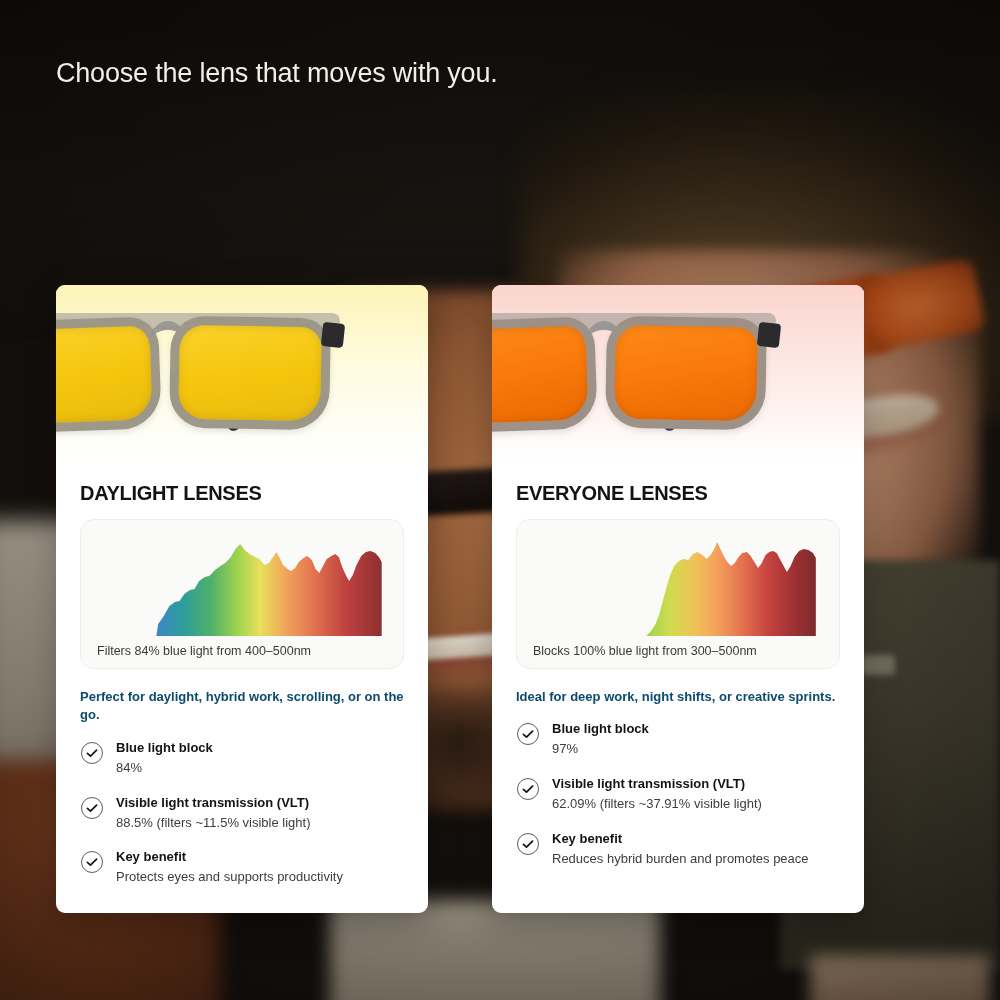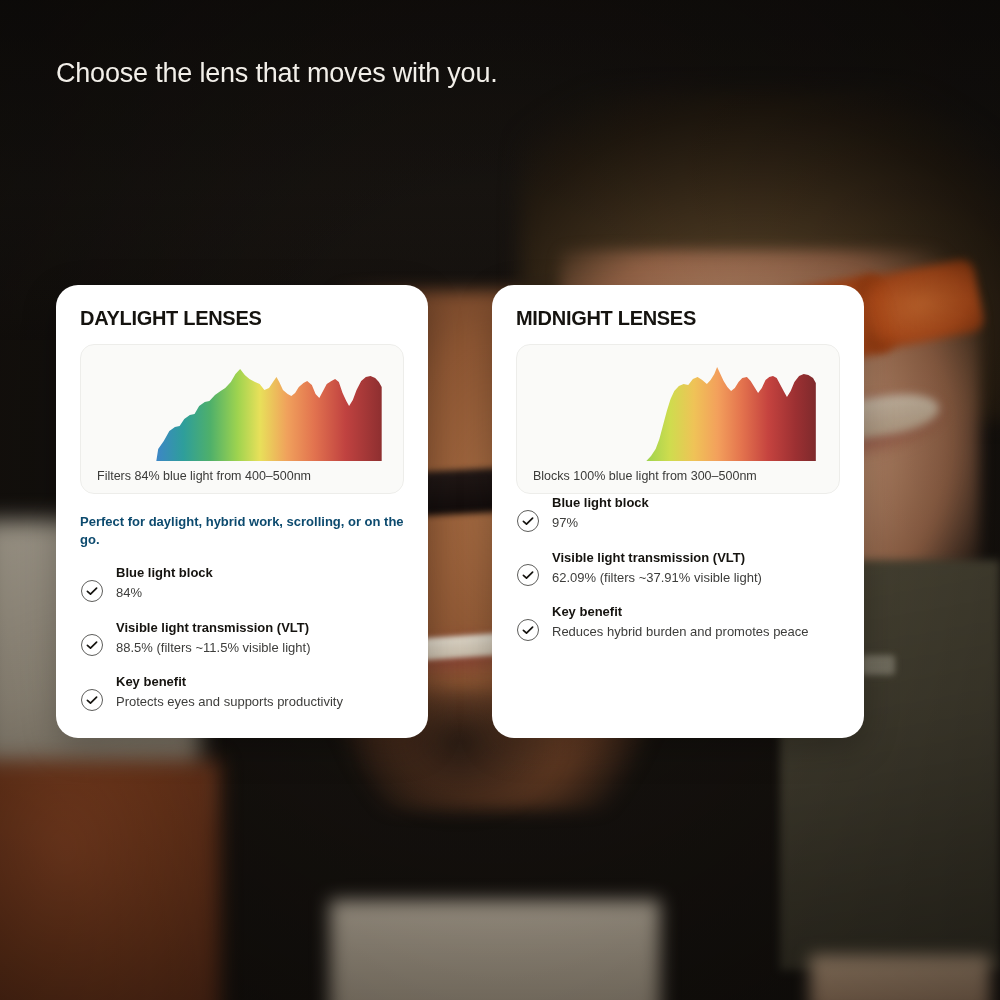--- a/index.html
+++ b/index.html
@@ -126,23 +126,23 @@
     letter-spacing:-0.8px;
   }
   .subhead {
     color:#f2efe9; font-weight:400; font-size:27px; letter-spacing:-0.2px;
     margin-top:3px;
   }
 
   
   #cards { position:absolute; z-index:5; left:56px; top:285px; width:888px; display:flex; gap:64px; }
   .card {
-    width:372px; background:#fff; border-radius:22px; overflow:hidden;
+    width:372px; background:#fff; border-radius:9px; overflow:hidden;
     box-shadow:0 10px 34px rgba(0,0,0,.26);
-    display:flex; flex-direction:row;
+    display:flex; flex-direction:column;
   }
 
   .hero { height:175px; position:relative; overflow:hidden; }
   .hero.daylight { background:linear-gradient(180deg,#fdf4b8 0%,#fefbdf 45%,#ffffff 100%); }
   .hero.midnight { background:linear-gradient(180deg,#fbd5cd 0%,#fde8e3 45%,#ffffff 100%); }
 
   
   .glasses { position:absolute; left:-56px; top:22px; width:430px; height:140px; }
   .lens {
     position:absolute; width:160px; height:112px; border-radius:34px 30px 40px 36px;
@@ -184,21 +184,21 @@
     padding:12px 12px 10px 12px;
   }
   .spec-chart { width:100%; height:104px; display:block; }
   .spec-caption { font-size:12.5px; color:#3a3a38; margin-top:8px; padding-left:4px; }
 
   .card-desc {
     font-size:13px; font-weight:700; color:#0c4a6e; line-height:1.42;
     margin-top:19px; margin-bottom:14px;
   }
 
-  .feat { display:flex; align-items:flex-end; gap:12px; margin-bottom:16px; }
+  .feat { display:flex; align-items:flex-start; gap:12px; margin-bottom:16px; }
   .feat:last-child { margin-bottom:0; }
   .check { flex:0 0 auto; width:24px; height:24px; margin-top:2px; }
   .feat-txt { padding-top:1px; }
   .feat-label { font-size:13px; font-weight:700; color:#15130f; line-height:1.3; }
   .feat-value { font-size:13px; font-weight:400; color:#3d3d3b; line-height:1.45; margin-top:2px; }
 </style>
 </head>
 <body>
 
 <div id="bg">
@@ -310,21 +310,21 @@
       <div class="glasses">
         <div class="browbar"></div>
         <div class="lens l"></div>
         <div class="bridge"></div>
         <div class="temple"></div>
         <div class="lens r"></div>
         <div class="hinge"></div>
       </div>
     </div>
     <div class="card-body">
-      <div class="card-title">MIDNIGHT LENSES</div>
+      <div class="card-title">EVERYONE LENSES</div>
 
       <div class="spec-box">
         <svg class="spec-chart" viewBox="0 0 320 104" preserveAspectRatio="none">
           <defs>
             <linearGradient id="gradB" x1="0" y1="0" x2="1" y2="0">
               <stop offset="0.00" stop-color="#9ed34f"></stop>
               <stop offset="0.14" stop-color="#cfdc4e"></stop>
               <stop offset="0.28" stop-color="#efc357"></stop>
               <stop offset="0.42" stop-color="#f3a05c"></stop>
               <stop offset="0.56" stop-color="#e4744e"></stop>
@@ -335,20 +335,21 @@
           </defs>
           <path d="M126,104 L131,99 L136,92 L140,82 L144,68 L148,54 L152,42 L156,34 L161,29
                    L166,27 L171,28 L176,22 L181,20 L186,23 L191,27 L195,23 L199,17 L202,10
                    L205,16 L209,24 L213,30 L217,34 L221,31 L225,25 L229,21 L234,20 L238,24
                    L242,30 L246,36 L250,31 L254,23 L258,20 L262,19 L266,21 L270,28 L274,35
                    L277,40 L281,34 L285,25 L290,19 L295,17 L300,18 L305,21 L308,26 L308,104 Z" fill="url(#gradB)"></path>
         </svg>
         <div class="spec-caption">Blocks 100% blue light from 300–500nm</div>
       </div>
 
+      <div class="card-desc">Ideal for deep work, night shifts, or creative sprints.</div>
 
       <div class="feat">
         <svg class="check" viewBox="0 0 24 24">
           <circle cx="12" cy="12" r="10.5" fill="none" stroke="#5d5d5b" stroke-width="1"></circle>
           <path d="M7.4 12.3 L10.5 15.2 L16.6 9.1" fill="none" stroke="#15130f" stroke-width="1.7" stroke-linecap="round" stroke-linejoin="round"></path>
         </svg>
         <div class="feat-txt">
           <div class="feat-label">Blue light block</div>
           <div class="feat-value">97%</div>
         </div>

